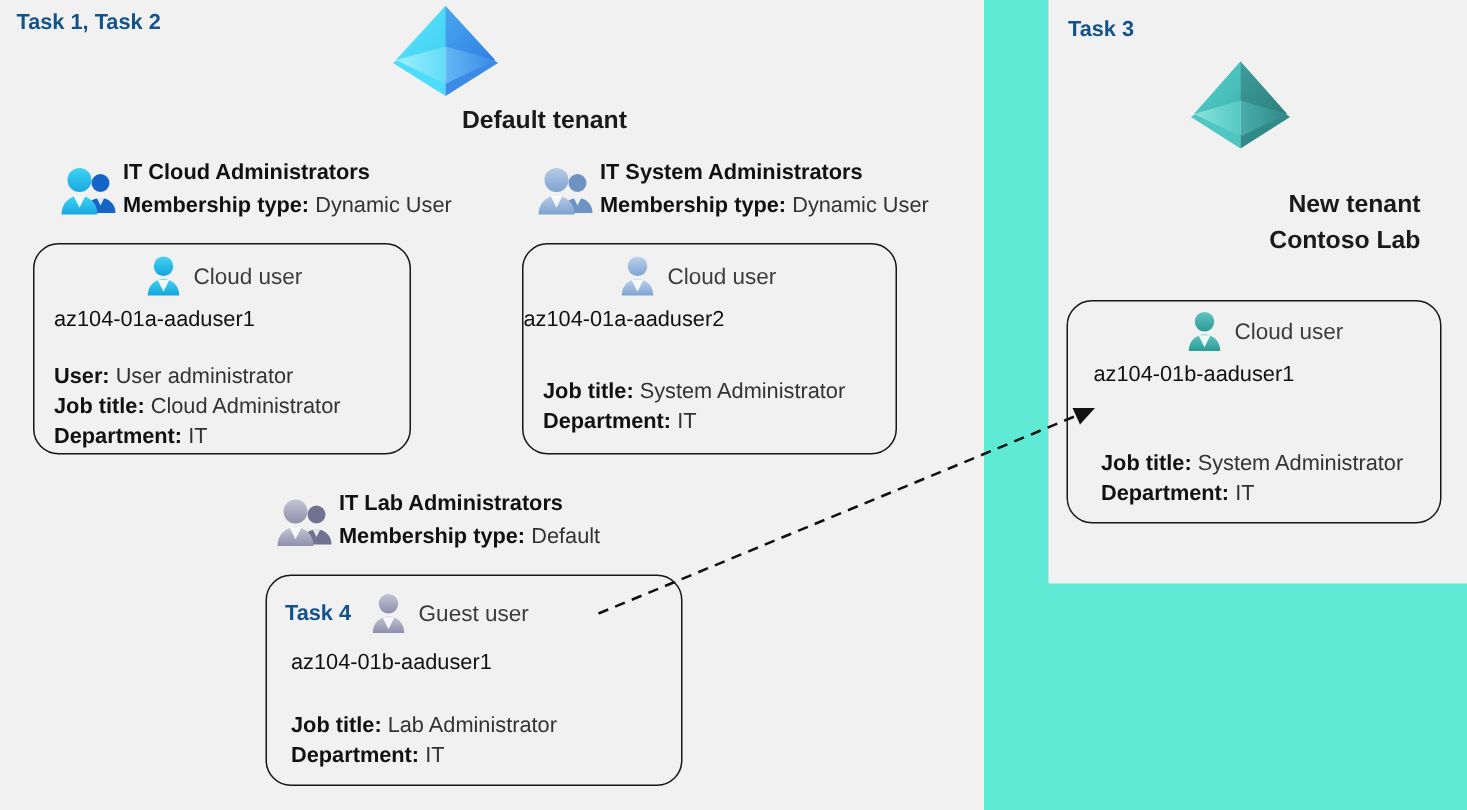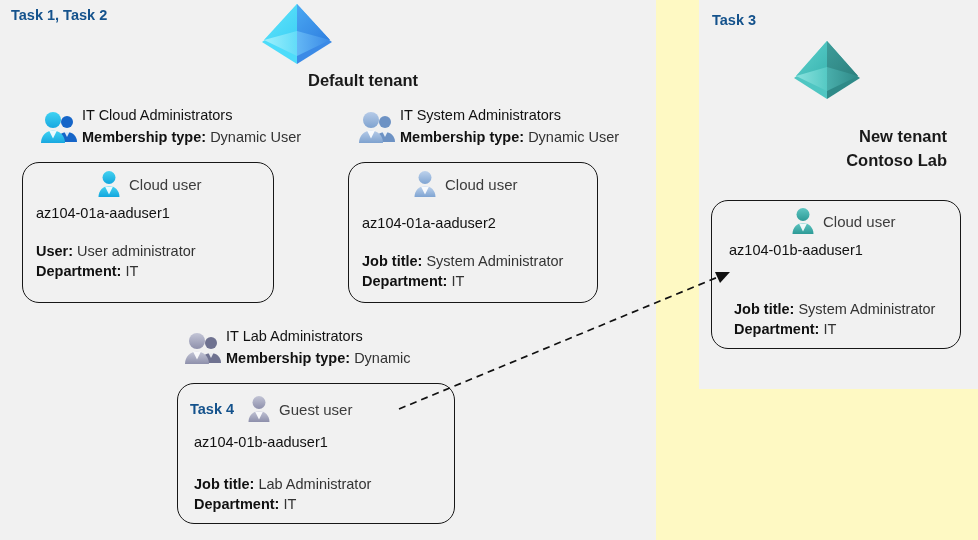--- a/index.html
+++ b/index.html
@@ -4,21 +4,21 @@
 <style>
   html, body {
     margin: 0;
     padding: 0;
     background: #ffffff;
   }
   #canvas {
     position: relative;
     width: 978px;
     height: 540px;
-    background: #fef9c3;
+    background: #5eead4;
     font-family: "Liberation Sans", sans-serif;
     overflow: hidden;
   }
 
   
   .panel {
     position: absolute;
     background: #f1f1f1;
   }
   #panel-left  { left: 0;     top: 0; width: 656px; height: 540px; }
@@ -59,21 +59,21 @@
     left: 0;
     top: 4px;
     width: 38px;
     height: 34px;
   }
   .group-title {
     position: absolute;
     left: 42px;
     top: 0;
     font-size: 14.5px;
-    font-weight: normal;
+    font-weight: bold;
     color: #111111;
     white-space: nowrap;
   }
   .group-meta {
     position: absolute;
     left: 42px;
     top: 22px;
     font-size: 14.5px;
     color: #333333;
     white-space: nowrap;
@@ -275,21 +275,21 @@
         <path d="M17 31c0-6 4.5-10 10-10s10 4 10 10z" fill="#6f7290"></path>
         <path d="M24.5 21h5l-2.5 5z" fill="#ffffff" opacity="0.85"></path>
         <circle cx="13" cy="9" r="8" fill="url(#glA)"></circle>
         <path d="M1 32c0-7.5 5.4-12.5 12-12.5S25 24.5 25 32z" fill="url(#glA)"></path>
         <path d="M9 19.5h8l-4 8z" fill="#ffffff" opacity="0.9"></path>
       </svg>
     </div>
     <div class="group-title">IT Lab Administrators</div>
     <div class="group-meta">
       <b>Membership type:</b>
-      <span>Dynamic</span>
+      <span>Default</span>
     </div>
   </div>
 
   <div class="user-card" id="card-aaduser1">
     <div class="card-head" style="left:73px; top:7px;">
       <span class="user-icon">
         <svg viewBox="0 0 26 28" width="26" height="28">
           <defs>
               <linearGradient id="u1" x1="0" y1="0" x2="0" y2="1">
             <stop offset="0" stop-color="#45d2f0"></stop>
@@ -303,20 +303,24 @@
       </span>
       <span class="card-head-text">Cloud user</span>
     </div>
     <div class="card-username" style="left:13px; top:42px;">az104-01a-aaduser1</div>
     <div class="card-props" style="left:13px; top:78px;">
       <div>
         <b>User:</b>
         <span>User administrator</span>
       </div>
       <div>
+        <b>Job title:</b>
+        <span>Cloud Administrator</span>
+      </div>
+      <div>
         <b>Department:</b>
         <span>IT</span>
       </div>
     </div>
   </div>
 
   <div class="user-card" id="card-aaduser2">
     <div class="card-head" style="left:63px; top:7px;">
       <span class="user-icon">
         <svg viewBox="0 0 26 28" width="26" height="28">
@@ -326,21 +330,21 @@
                 <stop offset="1" stop-color="#7fa4d2"></stop>
           </linearGradient>
             </defs>
           <circle cx="13" cy="7.5" r="6.5" fill="url(#u2)"></circle>
           <path d="M2.5 27c0-6.5 4.7-11 10.5-11s10.5 4.5 10.5 11z" fill="url(#u2)"></path>
           <path d="M9 16.5h8l-4 8z" fill="#ffffff" opacity="0.9"></path>
         </svg>
       </span>
       <span class="card-head-text">Cloud user</span>
     </div>
-    <div class="card-username" style="left:13px; top:42px;margin-top:10px;">az104-01a-aaduser2</div>
+    <div class="card-username" style="left:0; top:42px;">az104-01a-aaduser2</div>
     <div class="card-props" style="left:13px; top:88px;">
       <div>
         <b>Job title:</b>
         <span>System Administrator</span>
       </div>
       <div>
         <b>Department:</b>
         <span>IT</span>
       </div>
     </div>

